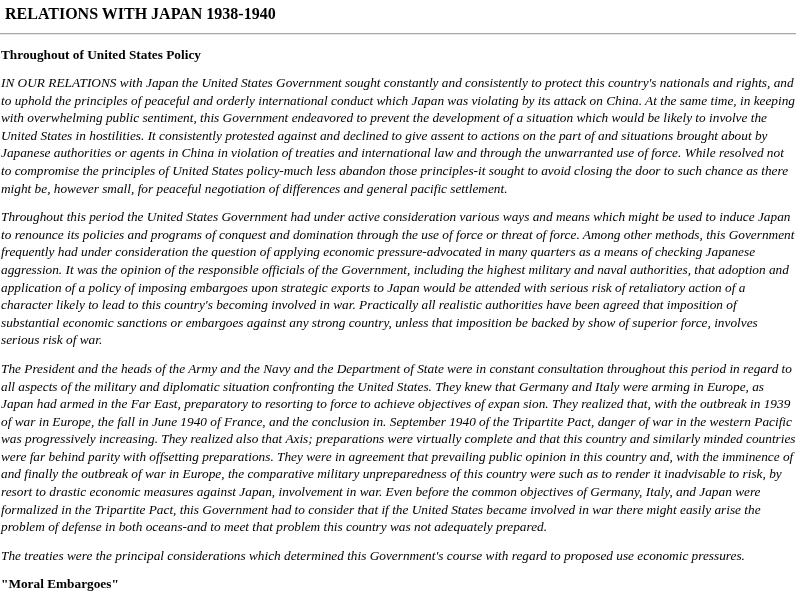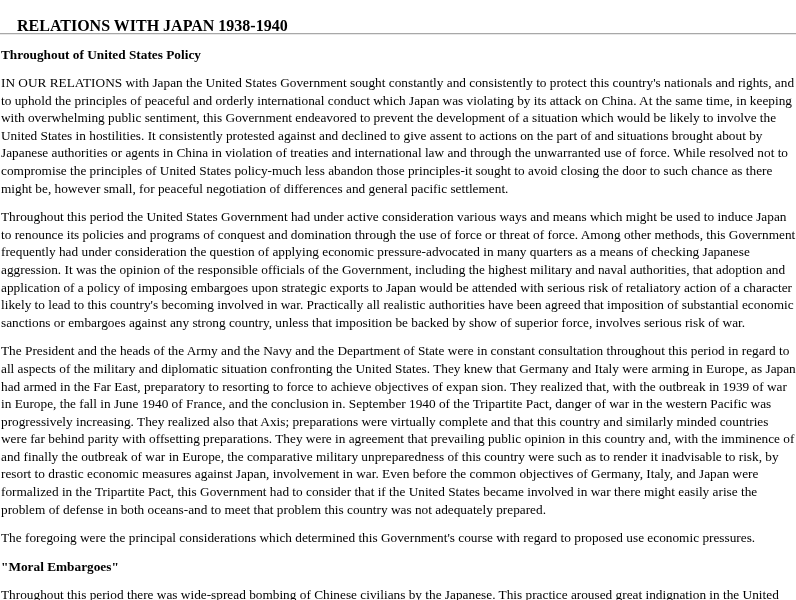--- a/index.html
+++ b/index.html
@@ -4,39 +4,39 @@
   <style>
     html, body { margin: 0; padding: 0; background: #ffffff; }
     body {
       width: 796px; height: 600px; overflow: hidden;
       font-family: "Liberation Serif", "DejaVu Serif", serif;
       font-size: 13.3px; color: #000;
       position: relative;
     }
     .page { position: absolute; left: 0; top: 0; width: 796px; padding: 0 0 0 1px; box-sizing: border-box; }
     h1 {
-      font-size: 16px; font-weight: bold; margin: 0; padding: 16px;
+      font-size: 16px; font-weight: bold; margin: 0; padding: 4px;
       position: absolute; top: 1px; left: 1px; line-height: 18px;
     }
     hr {
       position: absolute; top: 33px; left: 0; width: 796px;
       margin: 0; border: 0; border-top: 1px solid #a8a8a8; border-bottom: 1px solid #e8e8e8; height: 0;
     }
     .content { position: absolute; top: 46px; left: 1px; width: 795px; }
     h3 { font-size: 13.3px; font-weight: bold; margin: 0 0 11px 0; line-height: 17px; }
-    p { margin: 0 0 11px 0; line-height: 17.6px; }
+    p { margin: 0 0 11px 0; line-height: 17.6px; font-style: italic; }
   </style>
 </head>
 <body>
 
 <div class="page">
   <h1>RELATIONS WITH JAPAN 1938-1940</h1>
   <hr>
   <div class="content">
     <h3>Throughout of United States Policy</h3>
     <p>IN OUR RELATIONS with Japan the United States Government sought constantly and consistently to protect this country's nationals and rights, and to uphold the principles of peaceful and orderly international conduct which Japan was violating by its attack on China. At the same time, in keeping with overwhelming public sentiment, this Government endeavored to prevent the development of a situation which would be likely to involve the United States in hostilities. It consistently protested against and declined to give assent to actions on the part of and situations brought about by Japanese authorities or agents in China in violation of treaties and international law and through the unwarranted use of force. While resolved not to compromise the principles of United States policy-much less abandon those principles-it sought to avoid closing the door to such chance as there might be, however small, for peaceful negotiation of differences and general pacific settlement.</p>
     <p>Throughout this period the United States Government had under active consideration various ways and means which might be used to induce Japan to renounce its policies and programs of conquest and domination through the use of force or threat of force. Among other methods, this Government frequently had under consideration the question of applying economic pressure-advocated in many quarters as a means of checking Japanese aggression. It was the opinion of the responsible officials of the Government, including the highest military and naval authorities, that adoption and application of a policy of imposing embargoes upon strategic exports to Japan would be attended with serious risk of retaliatory action of a character likely to lead to this country's becoming involved in war. Practically all realistic authorities have been agreed that imposition of substantial economic sanctions or embargoes against any strong country, unless that imposition be backed by show of superior force, involves serious risk of war.</p>
     <p>The President and the heads of the Army and the Navy and the Department of State were in constant consultation throughout this period in regard to all aspects of the military and diplomatic situation confronting the United States. They knew that Germany and Italy were arming in Europe, as Japan had armed in the Far East, preparatory to resorting to force to achieve objectives of expan sion. They realized that, with the outbreak in 1939 of war in Europe, the fall in June 1940 of France, and the conclusion in. September 1940 of the Tripartite Pact, danger of war in the western Pacific was progressively increasing. They realized also that Axis; preparations were virtually complete and that this country and similarly minded countries were far behind parity with offsetting preparations. They were in agreement that prevailing public opinion in this country and, with the imminence of and finally the outbreak of war in Europe, the comparative military unpreparedness of this country were such as to render it inadvisable to risk, by resort to drastic economic measures against Japan, involvement in war. Even before the common objectives of Germany, Italy, and Japan were formalized in the Tripartite Pact, this Government had to consider that if the United States became involved in war there might easily arise the problem of defense in both oceans-and to meet that problem this country was not adequately prepared.</p>
-    <p>The foregoing were the principal considerations which determined this Government's course with regard to proposed use economic pressures.</p>
+    <p>The treaties were the principal considerations which determined this Government's course with regard to proposed use economic pressures.</p>
     <h3>"Moral Embargoes"</h3>
     <p>Throughout this period there was wide-spread bombing of Chinese civilians by the Japanese. This practice aroused great indignation in the United States. It also adversely affected American nationals in China. The Secretary of State on June 11, 1938 condemned the practice and its "material encouragement". On July 1, 1938 the Department of State notified aircraft manufacturers and exporters that the United States Government was strongly opposed to the sale of</p>
   </div>
 </div>
 
 </body></html>

